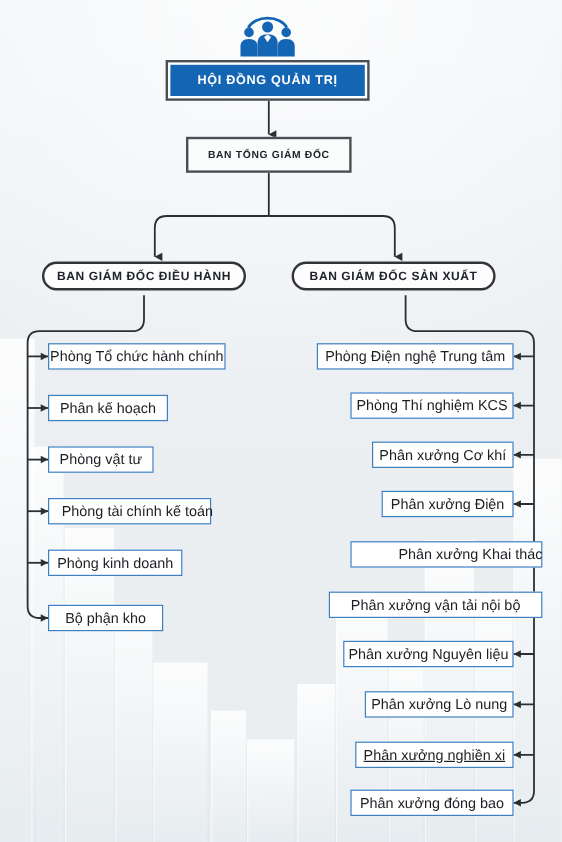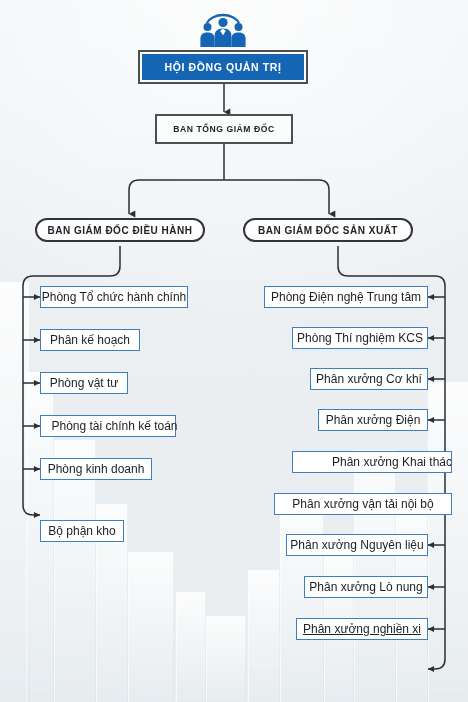--- a/index.html
+++ b/index.html
@@ -160,25 +160,26 @@
   <div class="node" id="bgd-box">BAN TỔNG GIÁM ĐỐC</div>
 
   <div class="node pill" id="pill-dieu-hanh">BAN GIÁM ĐỐC ĐIỀU HÀNH</div>
   <div class="node pill" id="pill-san-xuat">BAN GIÁM ĐỐC SẢN XUẤT</div>
 
   <div class="node leaf" style="left:40px;top:286px;width:148px;">Phòng Tổ chức hành chính</div>
   <div class="node leaf" style="left:40px;top:329px;width:100px;">Phân kế hoạch</div>
   <div class="node leaf" style="left:40px;top:372px;width:88px;">Phòng vật tư</div>
   <div class="node leaf" style="left:40px;top:415px;width:136px;padding-left:20px;">Phòng tài chính kế toán</div>
   <div class="node leaf" style="left:40px;top:458px;width:112px;">Phòng kinh doanh</div>
-  <div class="node leaf" style="left:40px;top:504px;width:84px;margin-top:16px;">Bộ phận kho</div>
+  <div class="node leaf" style="left:40px;top:504px;width:96px;">Bộ phận kho</div>
 
   <div class="node leaf" style="left:264px;top:286px;width:164px;">Phòng Điện nghệ Trung tâm</div>
   <div class="node leaf" style="left:292px;top:327px;width:136px;">Phòng Thí nghiệm KCS</div>
   <div class="node leaf" style="left:310px;top:368px;width:118px;">Phân xưởng Cơ khí</div>
   <div class="node leaf" style="left:318px;top:409px;width:110px;">Phân xưởng Điện</div>
   <div class="node leaf" style="left:292px;top:451px;width:160px;padding-left:47px;">Phân xưởng Khai thác</div>
   <div class="node leaf" style="left:274px;top:493px;width:178px;">Phân xưởng vận tải nội bộ</div>
   <div class="node leaf" style="left:286px;top:534px;width:142px;">Phân xưởng Nguyên liệu</div>
   <div class="node leaf" style="left:304px;top:576px;width:124px;">Phân xưởng Lò nung</div>
   <div class="node leaf" style="left:296px;top:618px;width:132px;text-decoration:underline;">Phân xưởng nghiền xi</div>
+  <div class="node leaf" style="left:292px;top:658px;width:136px;">Phân xưởng đóng bao</div>
 
 </div>
 
 </body></html>

